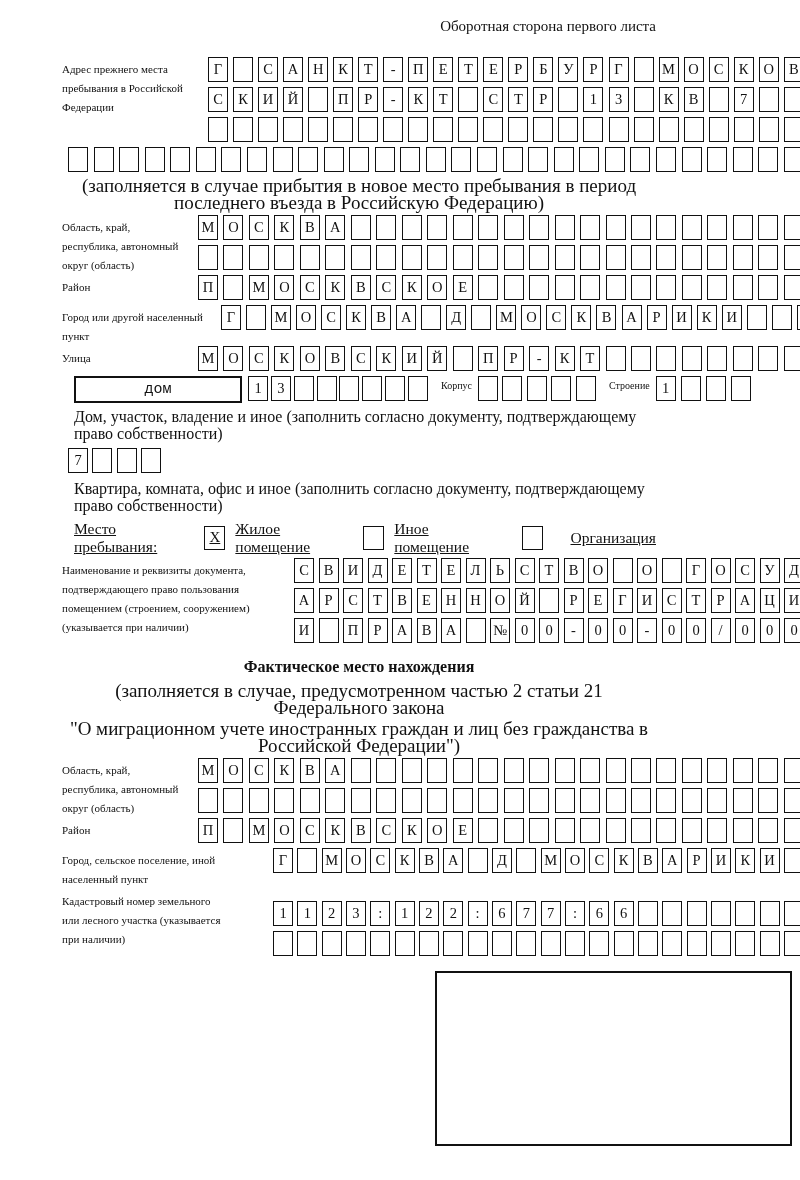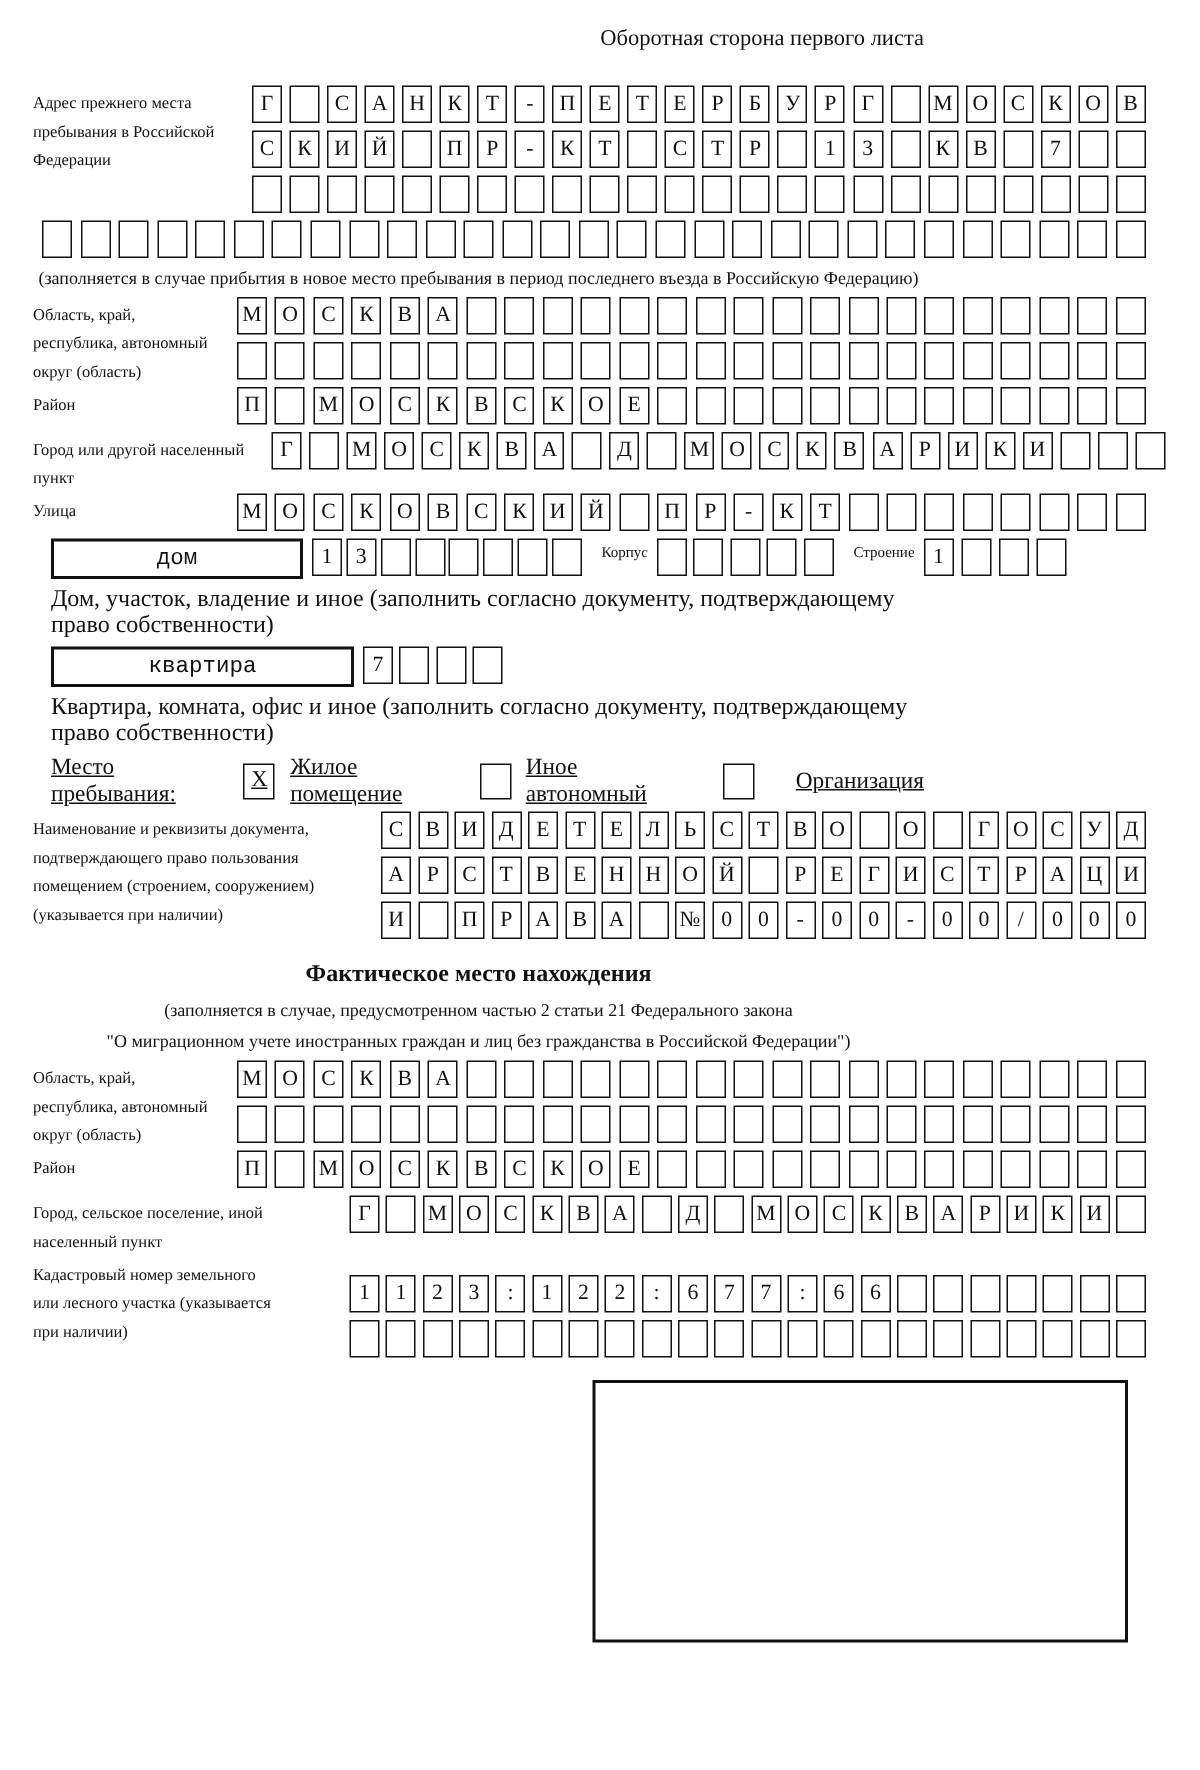--- a/index.html
+++ b/index.html
@@ -1,18 +1,18 @@
 <!DOCTYPE html>
 <html><head>
 <meta charset="utf-8">
 <style>
   html,body{margin:0;padding:0;background:#fff;}
   body{width:800px;height:1180px;overflow:hidden;color:#111;
        font-family:"Liberation Serif","DejaVu Serif",serif;}
-  .page{box-sizing:border-box;width:652px;height:1180px;padding:6px 36px 0 22px;position:relative;}
+  .page{box-sizing:border-box;width:652px;height:1180px;padding:6px 36px 0 22px;position:relative;margin-left:40px;}
 
   .header-note{margin-top:12px;text-align:right;font-size:15px;}
 
   .frow{display:flex;align-items:flex-start;}
   .flabel{flex:none;font-size:11px;line-height:19px;padding-top:3px;box-sizing:border-box;}
 
   .cells{display:flex;justify-content:space-between;margin-bottom:5px;flex:none;}
   .cell{flex:none;box-sizing:border-box;width:20px;height:25px;border:1.6px solid #111;
         text-align:center;font-size:14.5px;line-height:22px;}
 
@@ -20,21 +20,21 @@
   .w510{width:510px}.w531{width:531px}
   .w180{width:180px}.w118{width:118px}.w95{width:95px}.w93{width:93px}
 
   .lbl-addr{width:146px}
   .lbl-std{width:136px;padding-right:18px}
   .lbl-gorod{width:159px;padding-right:6px}
   .lbl-doc{width:232px;padding-right:40px}
   .lbl-gorod2{width:211px;padding-right:30px}
   .lbl-kadastr{width:211px;padding-right:45px}
 
-  .caption{font-size:12px;line-height:17px;}
+  .caption{font-size:19px;line-height:17px;}
   .caption.center{text-align:center;margin:2px 0 4px 0;}
   .caption.left{margin:2px 0 6px 12px;font-size:16px;}
 
   .sec-title{font-size:17px;font-weight:bold;text-align:center;margin:6px 0 8px 0;}
   .fact-title{font-size:16px;font-weight:bold;text-align:center;margin:10px 0 6px 0;}
 
   .fullrow{margin-left:6px;}
 
   .bigbox{flex:none;box-sizing:border-box;height:27px;border:2px solid #111;
           display:flex;align-items:center;justify-content:center;font-size:15px;font-family:Liberation Mono, monospace;}
@@ -352,36 +352,35 @@
     <div class="cells w95 gap6">
         <span class="cell">1</span>
         <span class="cell"></span>
         <span class="cell"></span>
         <span class="cell"></span>
       </div>
   </div>
   <div class="caption left">Дом, участок, владение и иное (заполнить согласно документу, подтверждающему право собственности)</div>
 
   <div class="frow">
-    <div class="bigbox kv-box">квартира</div>
     <div class="cells w93 gap6">
         <span class="cell">7</span>
         <span class="cell"></span>
         <span class="cell"></span>
         <span class="cell"></span>
       </div>
   </div>
   <div class="caption left">Квартира, комната, офис и иное (заполнить согласно документу, подтверждающему право собственности)</div>
 
   <div class="mesto-row">
     <span>Место пребывания:</span>
     <span class="checkbox gap10">X</span>
     <span class="gap10">Жилое помещение</span>
     <span class="checkbox gap13"></span>
-    <span class="gap10">Иное автономный</span>
+    <span class="gap10">Иное помещение</span>
     <span class="checkbox" style="margin-left:22px"></span>
     <span style="margin-left:28px">Организация</span>
   </div>
 
   <div class="frow">
     <div class="flabel lbl-doc">Наименование и реквизиты документа, подтверждающего право пользования помещением (строением, сооружением) (указывается при наличии)</div>
     <div>
       <div class="cells w510">
           <span class="cell">С</span>
           <span class="cell">В</span>

